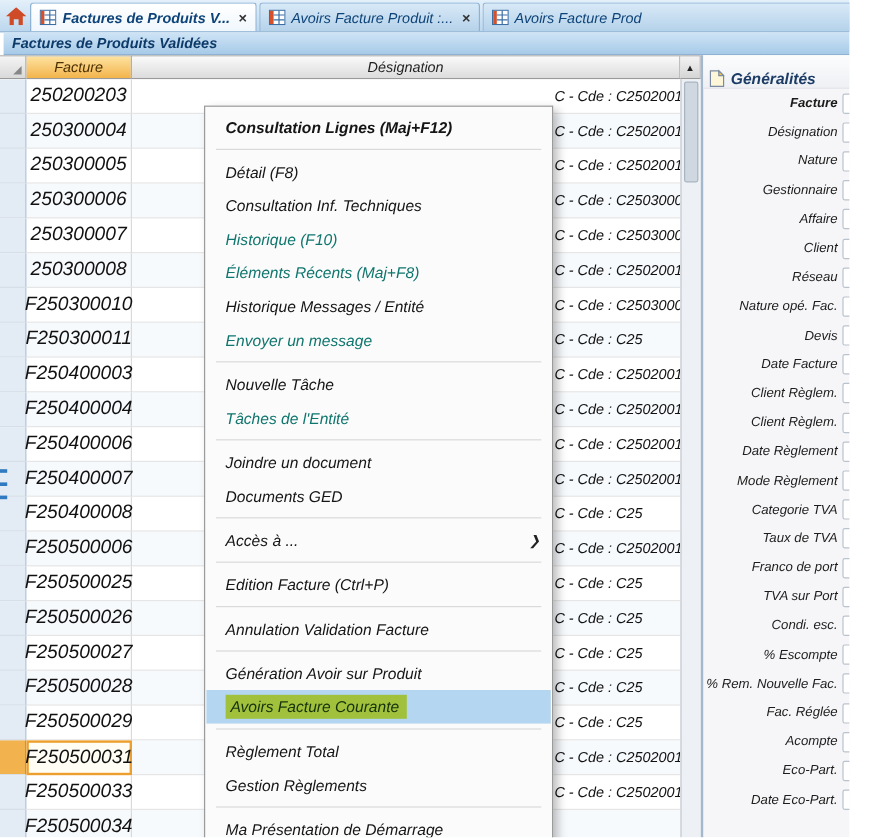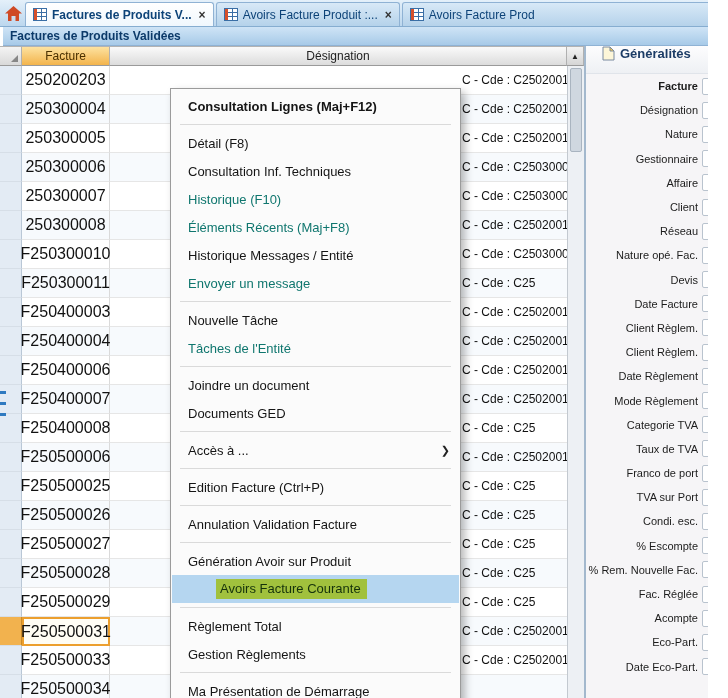--- a/index.html
+++ b/index.html
@@ -1,18 +1,18 @@
 <!DOCTYPE html>
 <html><head>
 <meta charset="utf-8">
 <style>
   *{margin:0;padding:0;box-sizing:border-box;}
   html,body{width:728px;height:698px;overflow:hidden;background:#fff;}
   .app{position:relative;width:708px;height:698px;overflow:hidden;background:#fff;
-       font-family:"Liberation Sans",sans-serif;}
+       font-family:"Liberation Sans",sans-serif;font-style:italic;}
 
   
   .tabbar{position:absolute;top:0;left:0;right:0;height:27px;
     background:linear-gradient(#e4f0fa,#bcd7ee);border-bottom:1px solid #86add0;
     display:flex;align-items:flex-end;padding-left:3px;}
   .home-btn{width:22px;height:22px;margin:0 3px 2px 2px;display:flex;align-items:center;justify-content:center;cursor:pointer;}
   #tabs{display:flex;align-items:flex-end;}
   .tab{display:flex;align-items:center;height:24px;margin-right:2px;padding:0 7px;
     border:1px solid #8fb2d4;border-bottom:none;border-radius:3px 3px 0 0;
     background:linear-gradient(#d8e9f7,#b5d2ea);font-size:12px;color:#0d4378;
@@ -51,38 +51,38 @@
   .row.current .c-fact{border:2px solid #ec9f2e;background:#fffdf4;}
 
   .vscroll{position:absolute;top:20px;right:0;width:17px;bottom:0;background:#edf0f4;border-left:1px solid #c3c9d0;}
   .vthumb{margin:2px;height:84px;background:#cfd7e0;border:1px solid #a9b4c0;border-radius:2px;}
 
   .marker{position:absolute;left:0;width:6px;height:3px;background:#2f7ac0;z-index:2;}
 
   
   .panel{position:absolute;top:46px;left:584px;right:0;bottom:0;background:#f6f5f7;
     border-left:2px solid #a3b8cd;overflow:hidden;}
-  .panel-head{height:28px;display:flex;align-items:flex-start;padding-left:16px;
+  .panel-head{height:28px;display:flex;align-items:flex-end;padding-left:5px;
     background:linear-gradient(#fdfdfe,#eef0f4);border-bottom:1px solid #e0e4ea;}
   .panel-title{font-size:13px;font-weight:bold;color:#1c3c66;margin-left:5px;}
   .pfield{height:24.2px;display:flex;align-items:center;}
   .plabel{width:112px;flex:none;text-align:right;font-size:11px;color:#1c1c1c;white-space:nowrap;}
   .plabel.bold{font-weight:bold;}
   .pinput{margin-left:4px;width:40px;height:17px;flex:none;background:#fff;border:1px solid #b9c3ce;border-radius:2px;}
 
   
   .cmenu{position:absolute;left:170px;top:88px;width:291px;background:#fbfbfb;
     border:1px solid #9b9b9b;box-shadow:4px 4px 8px rgba(0,0,0,0.28);
     padding:3px 1px 24px 1px;z-index:5;}
   .mi{height:28px;display:flex;align-items:center;padding:0 16px;font-size:13px;color:#151515;
     position:relative;cursor:pointer;white-space:nowrap;}
   .mi.bold{font-weight:bold;}
   .mi.disabled{color:#0f766e;cursor:default;}
   .mi.hl{background:#b5d6f0;}
-  .mi.hl .mi-label{background:#a1c13d;color:#15320b;padding:2px 6px 3px 4px;margin-left:28px;}
+  .mi.hl .mi-label{background:#a1c13d;color:#15320b;padding:2px 6px 3px 4px;}
   .msep{height:1px;background:#dadada;margin:4px 8px;}
   .mi-arrow{position:absolute;right:9px;font-size:11px;color:#222;}
 </style>
 </head>
 <body>
 
 <div class="app">
 
   <div class="tabbar">
     <div class="home-btn">

